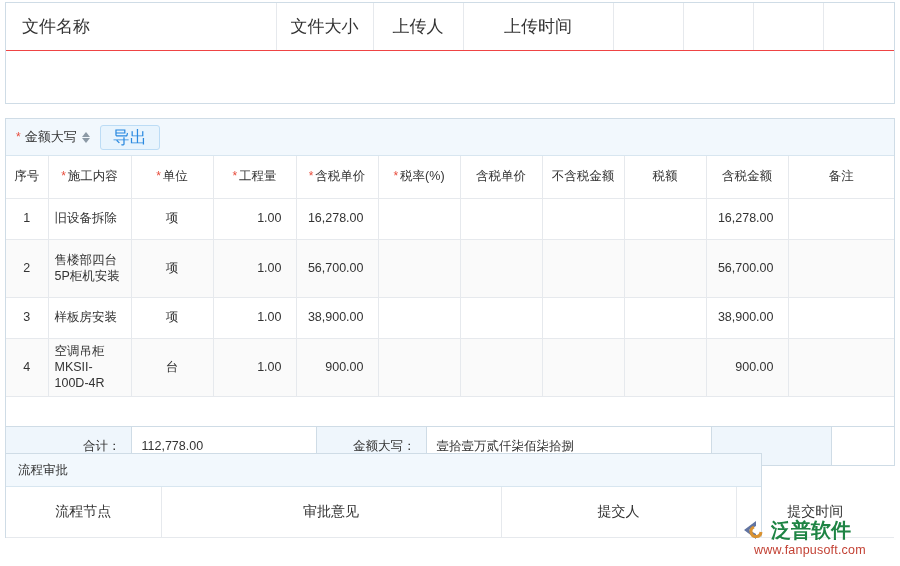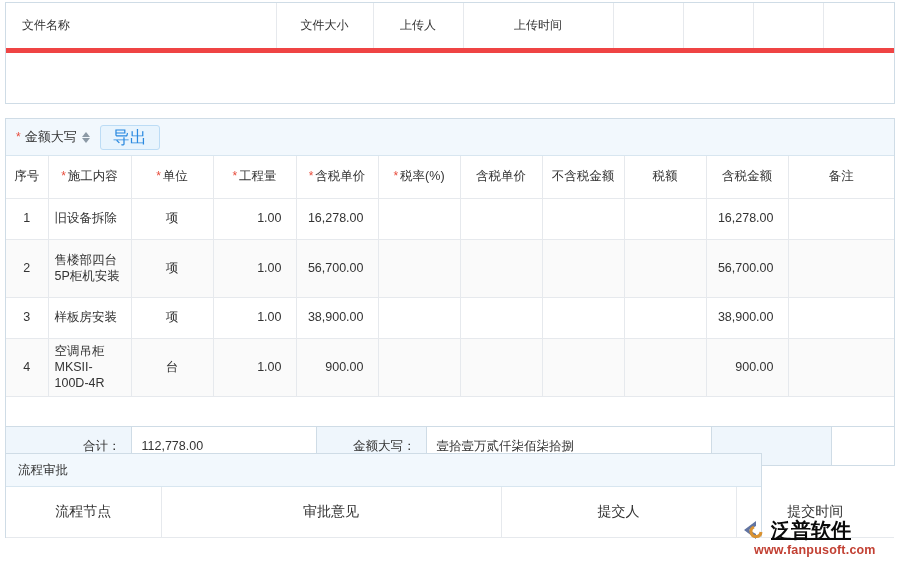--- a/index.html
+++ b/index.html
@@ -19,22 +19,22 @@
   td, th { border: 1px solid #e6e9ed; padding: 0 6px; font-weight: normal;
            vertical-align: middle; color:#333; }
 
   
   .file-panel {
     position: absolute; left: 5px; top: 2px; width: 890px; height: 102px;
     border: 1px solid #cfdce6; background: #fff;
   }
   .file-panel table { height: 100%; }
   .file-head td {
-    height: 47px; text-align: center; font-size: 12px;
-    border-top: none; border-bottom: 5px solid #ef4444;
+    height: 47px; text-align: center; font-size: 17px;
+    border-top: none; border-bottom: 1px solid #ef4444;
   }
   .file-head td.first { text-align: left; padding-left: 16px; border-left: none; }
   .file-head td.last { border-right: none; }
   .file-body td {
     height: 53px; border-bottom: none; border-left: none; border-right: none;
   }
 
   
   .list-panel {
     position: absolute; left: 5px; top: 118px; width: 890px; height: 348px;
@@ -116,27 +116,26 @@
   .approve-table th:last-child { border-right: none; text-align: center; }
 
   
   .watermark {
     position: absolute; right: 4px; top: 518px; width: 154px; height: 44px;
     pointer-events: none; user-select: none; opacity: .96;
   }
   .wm-row { display: flex; align-items: center; gap: 3px; }
   .wm-mark { width: 26px; height: 24px; flex: 0 0 auto; }
   .wm-text {
-    font-size: 20px; font-weight: bold; color: #000000;
+    font-size: 20px; font-weight: bold; color: #15803d;
     letter-spacing: 0px; line-height: 22px;
     text-shadow: 0 0 1px rgba(255,255,255,.8);
-    text-decoration: underline;
   }
   .wm-url {
-    font-size: 12.5px; font-weight: bold; color: #c0392b;
+    font-size: 12.5px; font-weight: normal; color: #c0392b;
     letter-spacing: .2px; margin-top: 1px; margin-left: 12px;
   }
 </style>
 </head>
 <body>
 
 <div class="page">
 
   <div class="file-panel">
     <table>

